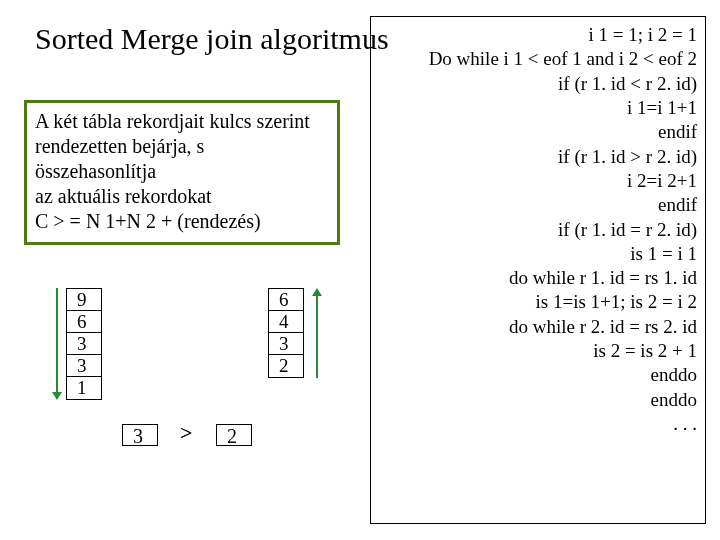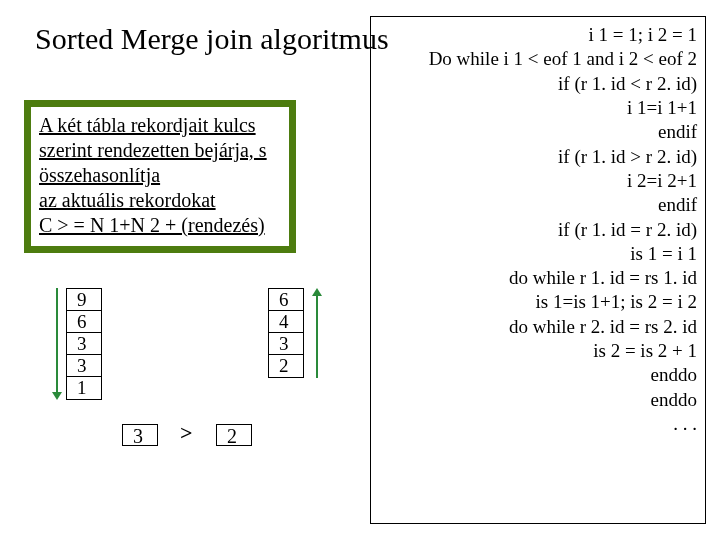--- a/index.html
+++ b/index.html
@@ -16,25 +16,24 @@
   .title {
     position: absolute;
     top: 22px;
     left: 35px;
     font-size: 30px;
   }
   .descbox {
     position: absolute;
     top: 100px;
     left: 24px;
-    width: 272px;
-    border: 7px solid #4d7c0f;
+    width: 316px;
+    border: 3px solid #4d7c0f;
     padding: 6px 8px 8px 8px;
     line-height: 1.25;
-    text-decoration: underline;
   }
   .codebox {
     position: absolute;
     top: 16px;
     left: 370px;
     width: 336px;
     height: 508px;
     border: 1px solid #000;
     padding: 6px 8px;
     line-height: 1.28;

